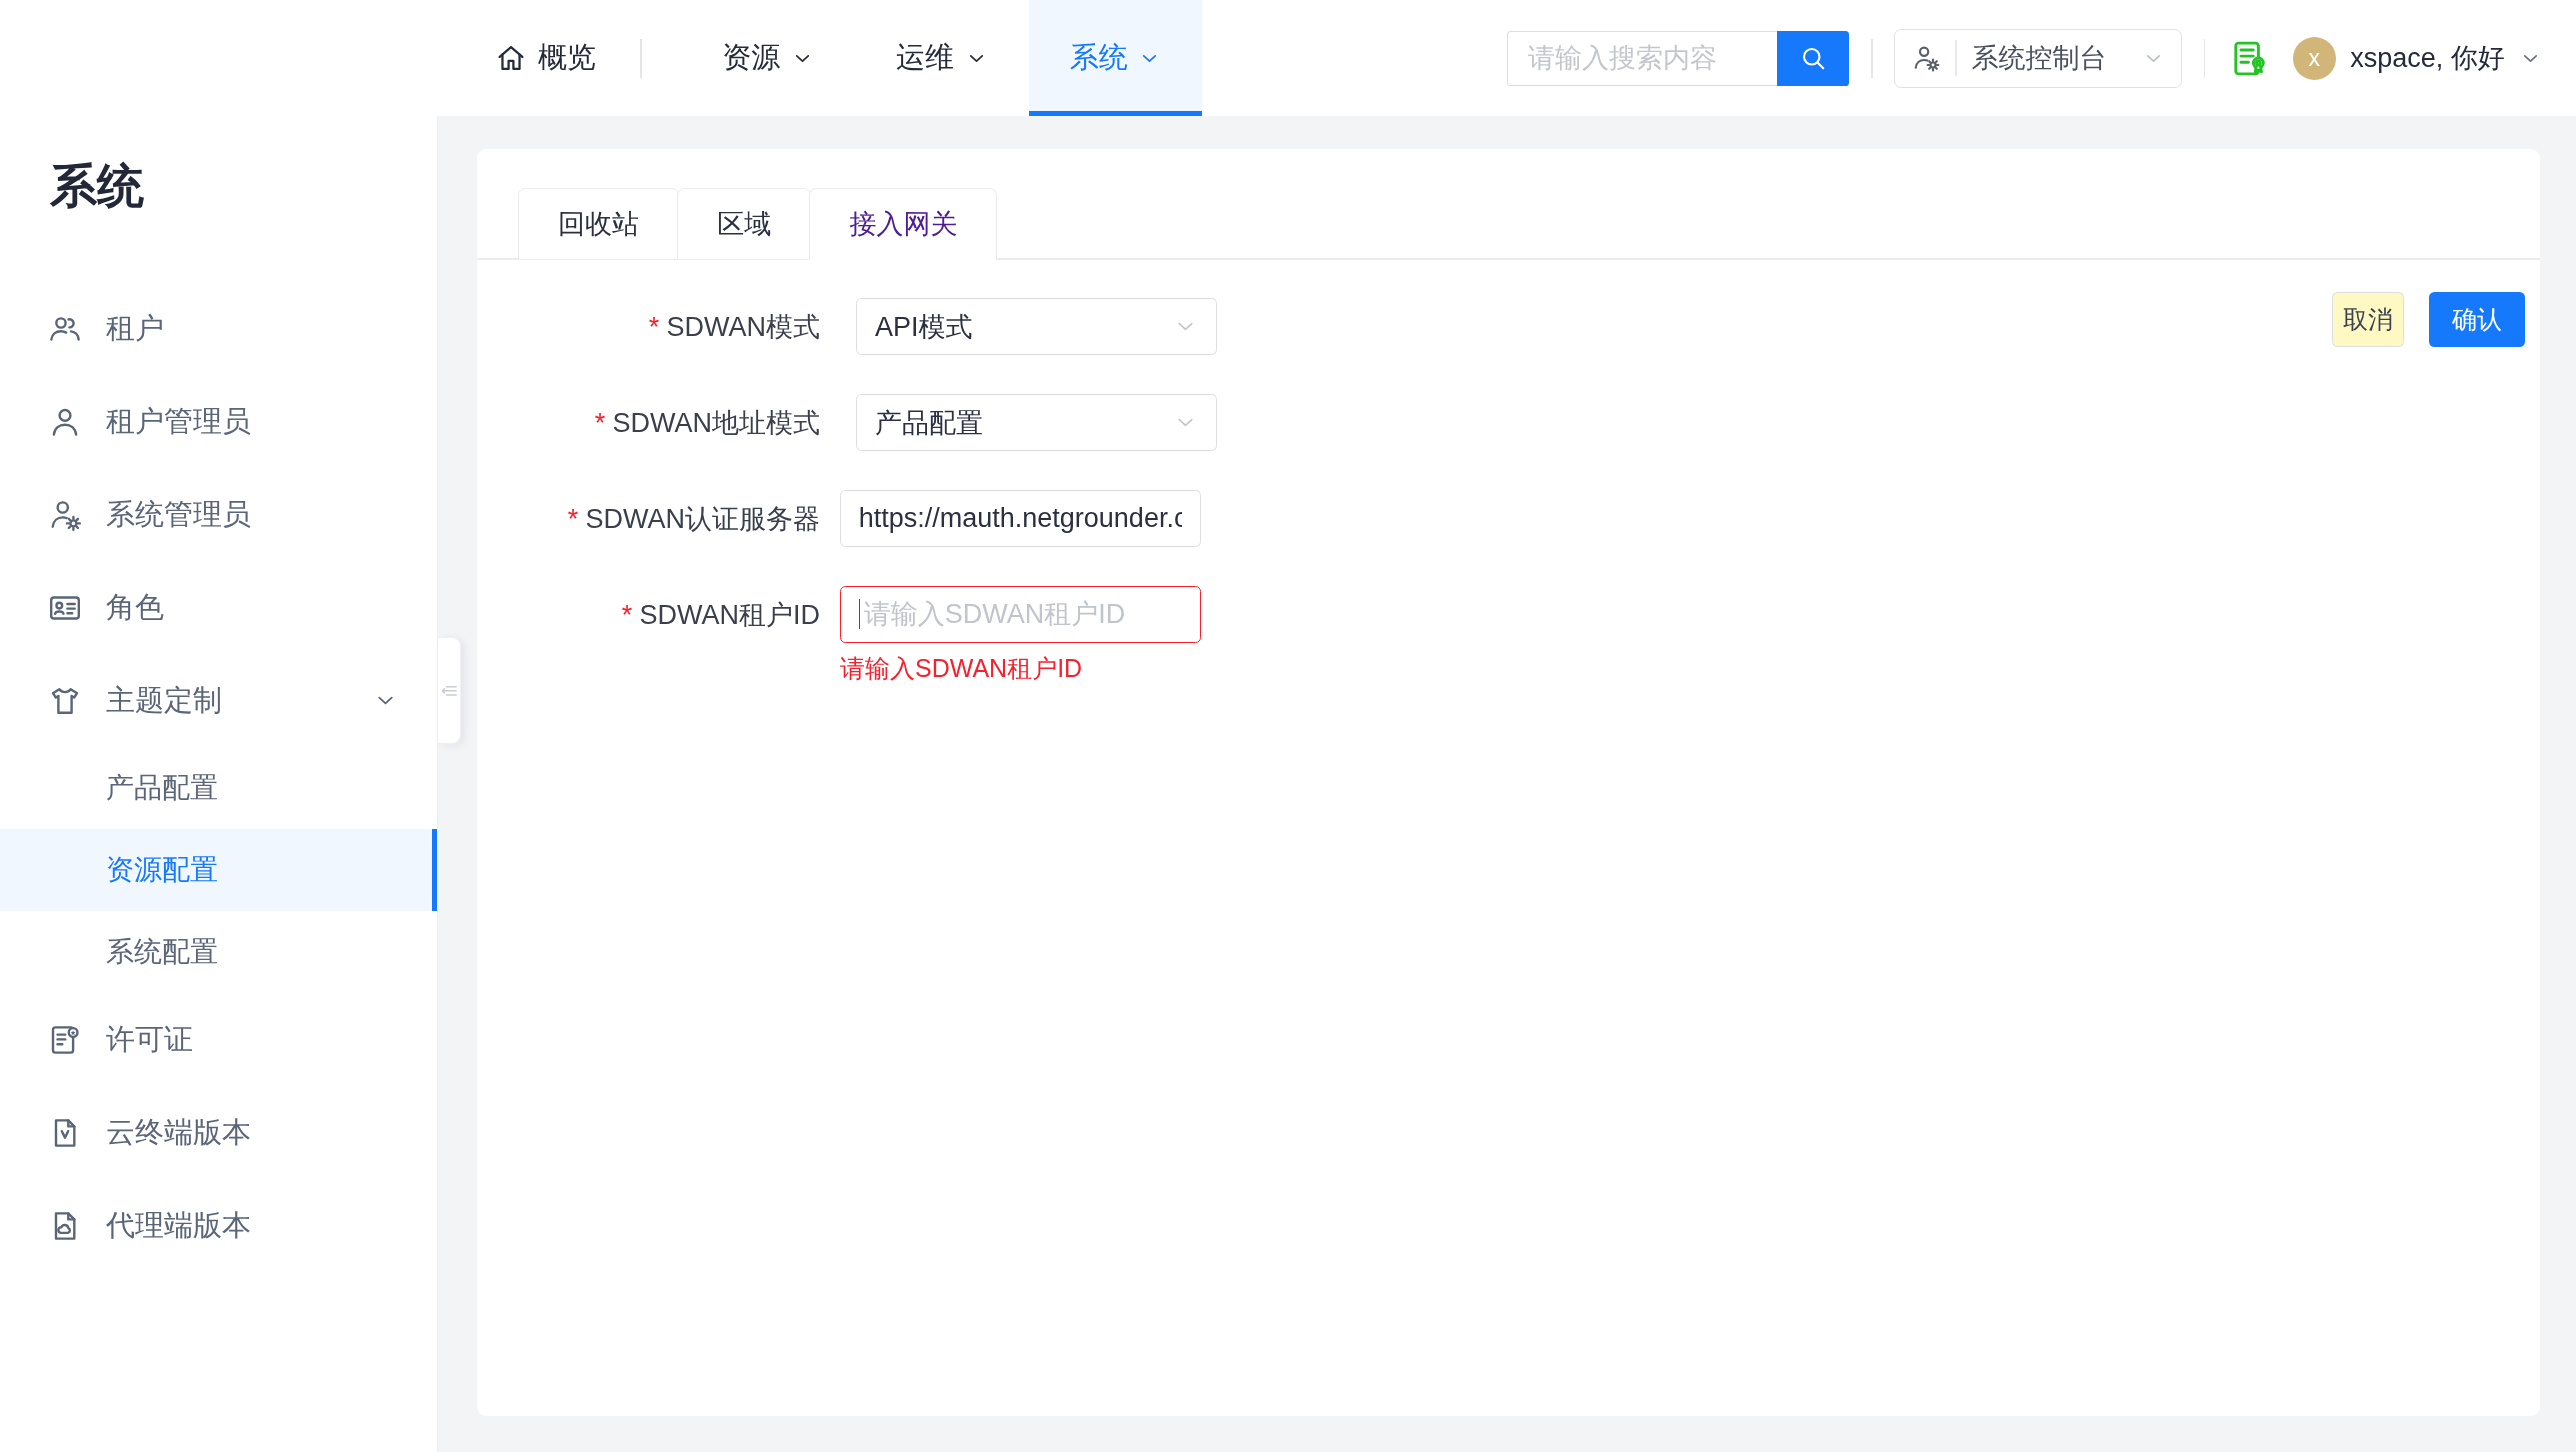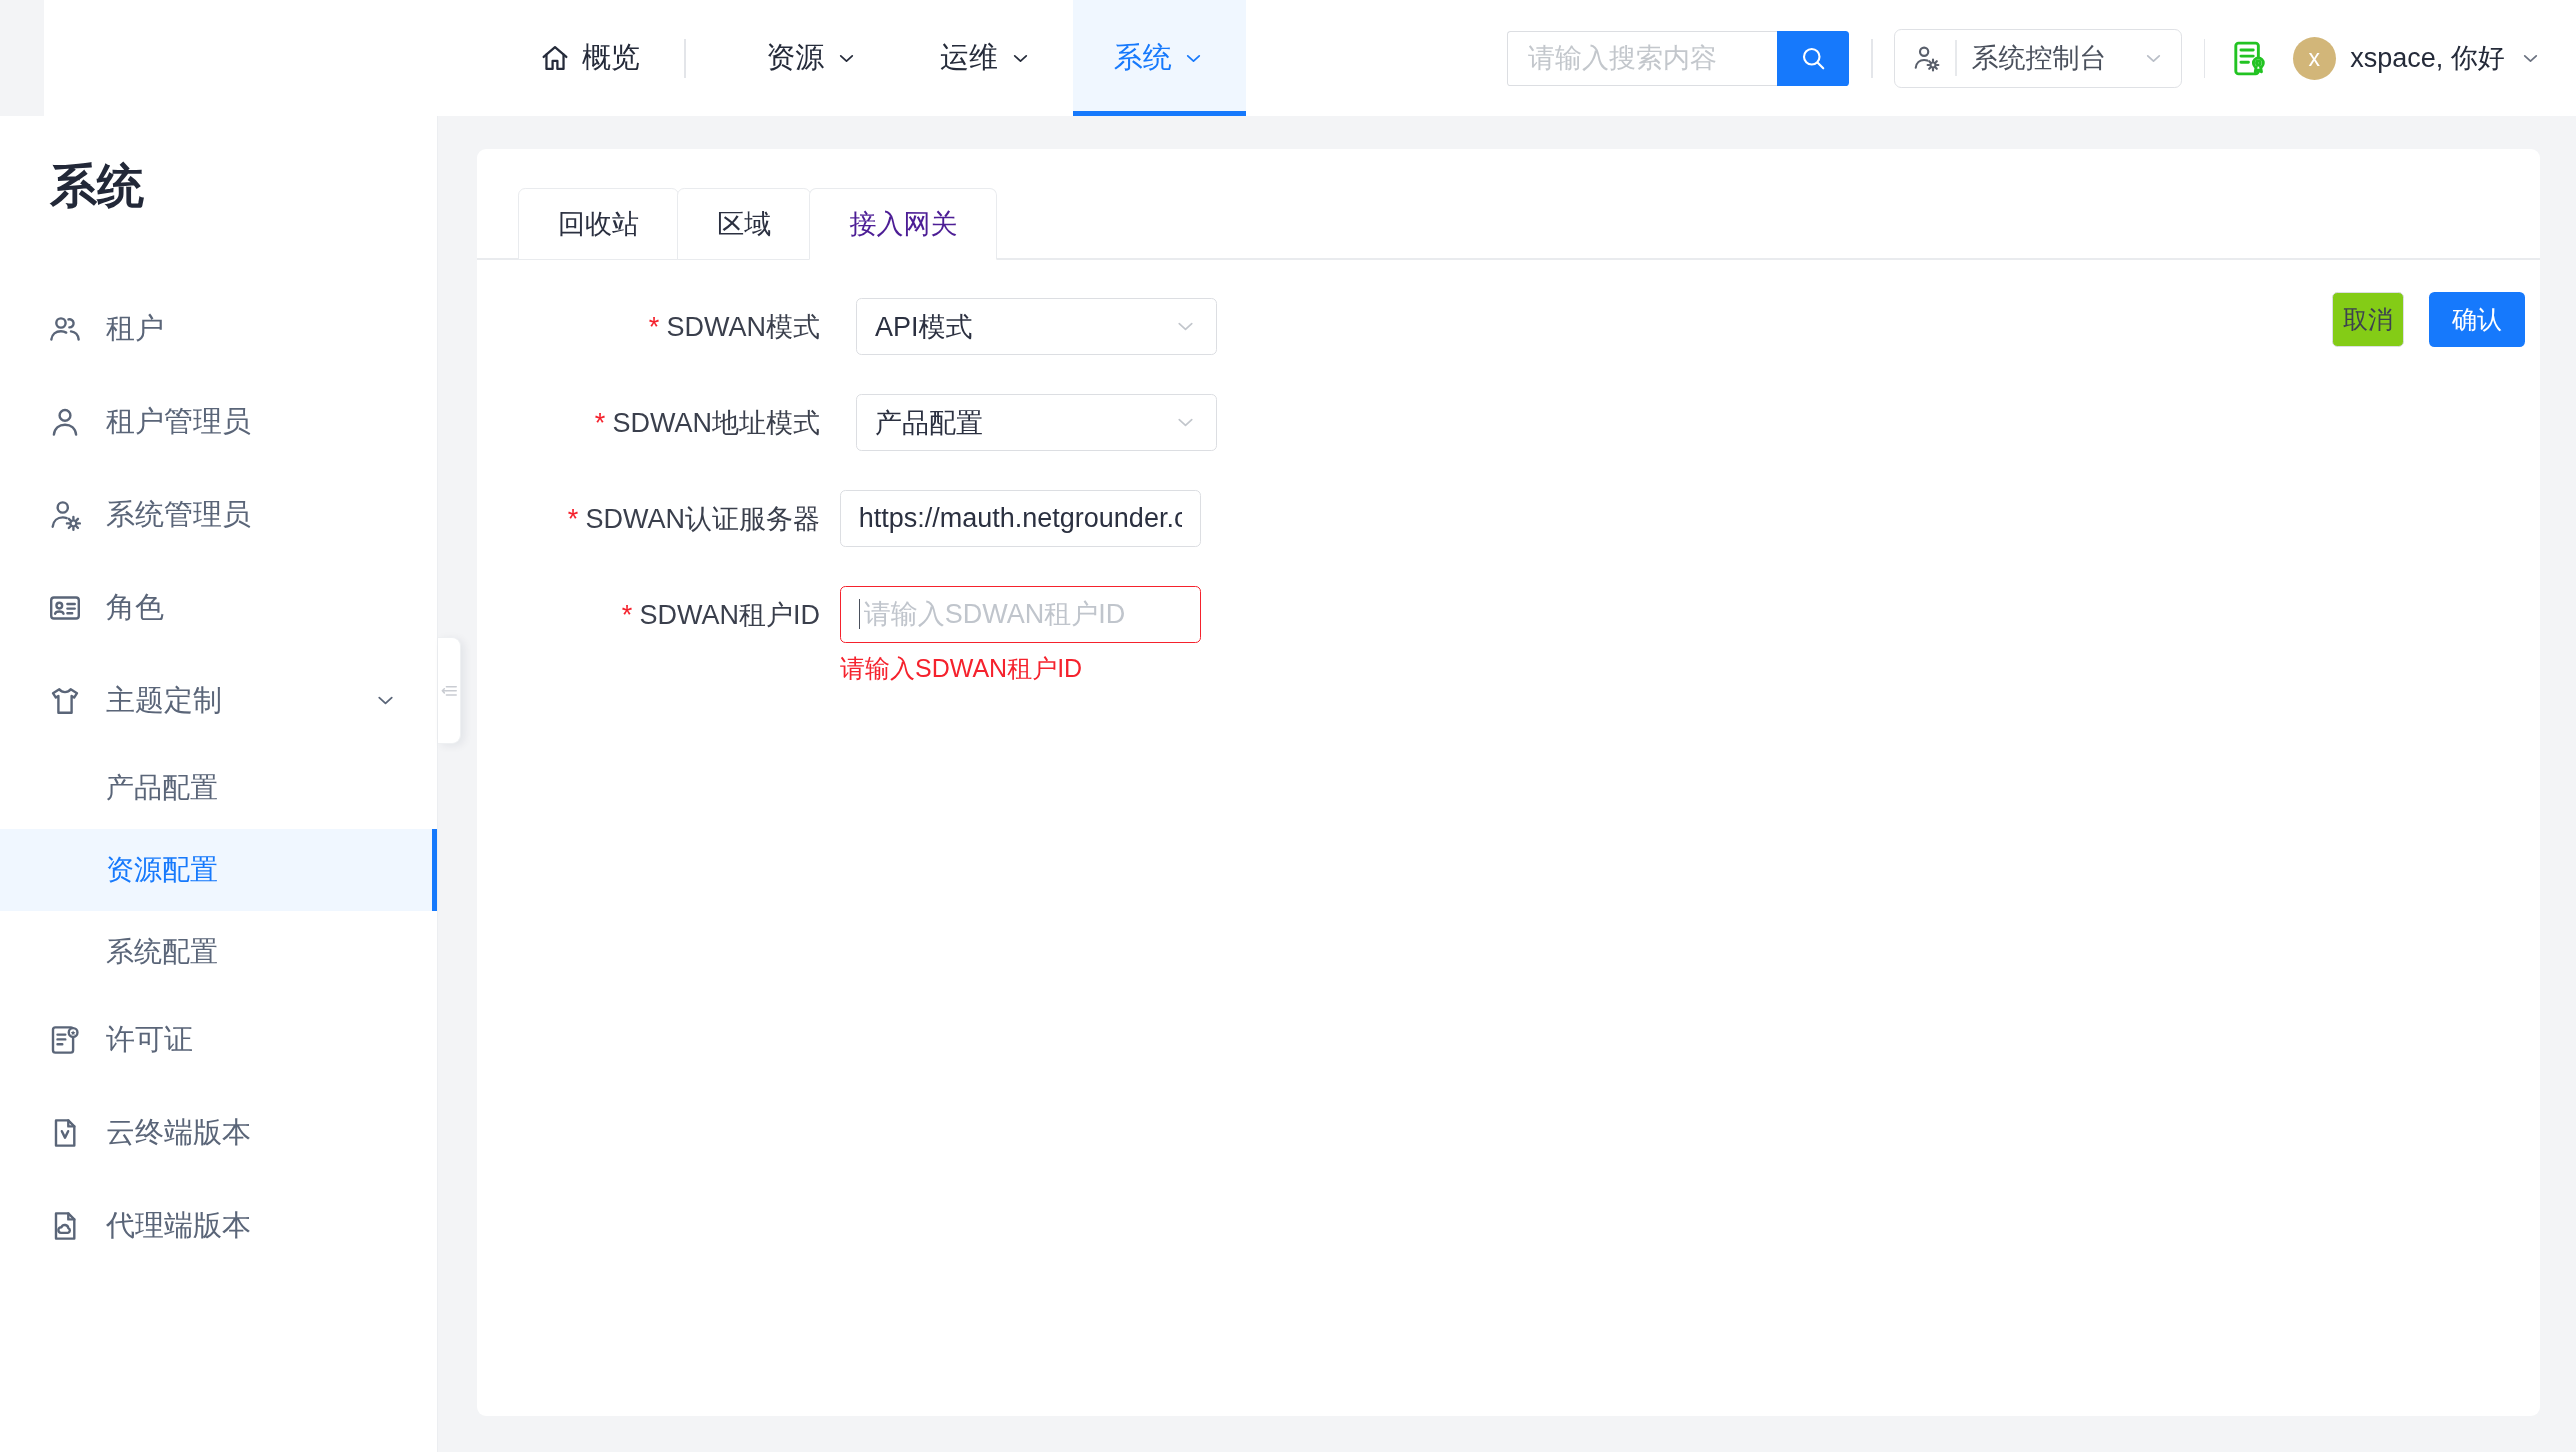--- a/index.html
+++ b/index.html
@@ -1,21 +1,21 @@
 <!DOCTYPE html>
 <html style="font-size:14.3px"><head>
 <meta charset="utf-8">
 <style>
   * { margin:0; padding:0; box-sizing:border-box; }
   html,body { width:2576px; height:1453px; }
   body { font-family:"Liberation Sans","DejaVu Sans",sans-serif; background:#f3f4f6; }
   .screen { position:relative; width:2576px; height:1453px; overflow:hidden; background:#f3f4f6; }
 
   
-  .topbar { position:absolute; left:0; top:0; right:0; height:116px; background:#fff; z-index:5;margin-left:44px; }
+  .topbar { position:absolute; left:0; top:0; right:0; height:116px; background:#fff; z-index:5; }
   .topnav { position:absolute; left:490px; top:0; height:116px; display:flex; align-items:center; }
   .nav-item { display:flex; align-items:center; gap:10.7px; height:116px; padding:0 41px;
               font-size:29px; color:#252b3a; cursor:pointer; }
   .nav-item.first { padding:0 5.4px; }
   .nav-item.active { background:#f0f7ff; border-bottom:5.4px solid #1679fc; color:#1679fc; padding-top:5.4px; }
   .nav-item.active svg { stroke:#1679fc; }
   .nav-divider { width:1.8px; height:39px; background:#e3e5e9; margin:0 39px; }
   .nav-item svg { stroke:#252b3a; }
 
   .topbar-right { position:absolute; right:34px; top:0; height:116px; display:flex; align-items:center; }
@@ -59,21 +59,21 @@
   .tabbar::after { content:''; position:absolute; left:0; right:0; bottom:0; height:1.8px; background:#e9ebee; }
   .tab { position:relative; z-index:1; height:72px; display:flex; align-items:center; padding:0 39px;
          border:1.8px solid #e9ebee; background:#fff; font-size:27px; color:#2b3040;
          border-radius:7.2px 7.2px 0 0; cursor:pointer; }
   .tab + .tab { margin-left:-1.8px; }
   .tab.active { color:#4c1d95; border-bottom-color:#fff; }
 
   .card-body { position:relative; padding-top:38px; }
   .card-actions { position:absolute; top:32px; right:15px; display:flex; gap:25px; }
   .btn { height:55px; border-radius:5.4px; font-size:25px; cursor:pointer; font-family:inherit; }
-  .btn-cancel { width:72px; background:#84cc16; border:1.8px solid #dcdee2; color:#3c4150; }
+  .btn-cancel { width:72px; background:#fef9c3; border:1.8px solid #dcdee2; color:#3c4150; }
   .btn-confirm { width:96px; background:#1679fc; border:none; color:#fff; }
 
   .form-row { display:flex; align-items:center; margin-bottom:39px; }
   .form-label { width:343px; text-align:right; font-size:27px; color:#3a3f4c; flex:none; }
   .req { color:#f5222d; margin-right:7.2px; }
   .control { width:361px; height:57px; margin-left:36px; border:1.8px solid #dcdee2; border-radius:5.4px;
              display:flex; align-items:center; padding:0 18px; font-size:27px; color:#2b3040; background:#fff; }
   .select { justify-content:space-between; cursor:pointer; }
   .text-input { outline:none; font-family:inherit; }
   .input-wrap { position:relative; width:361px; margin-left:19.7px; }

